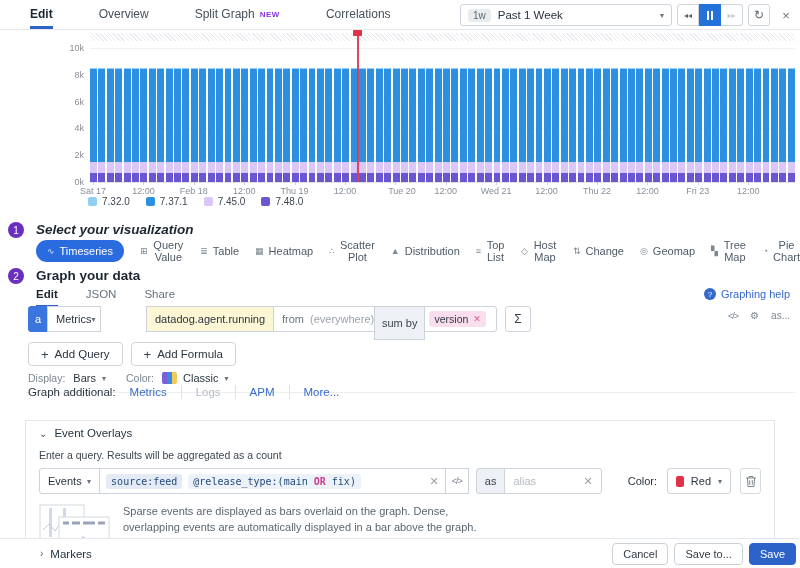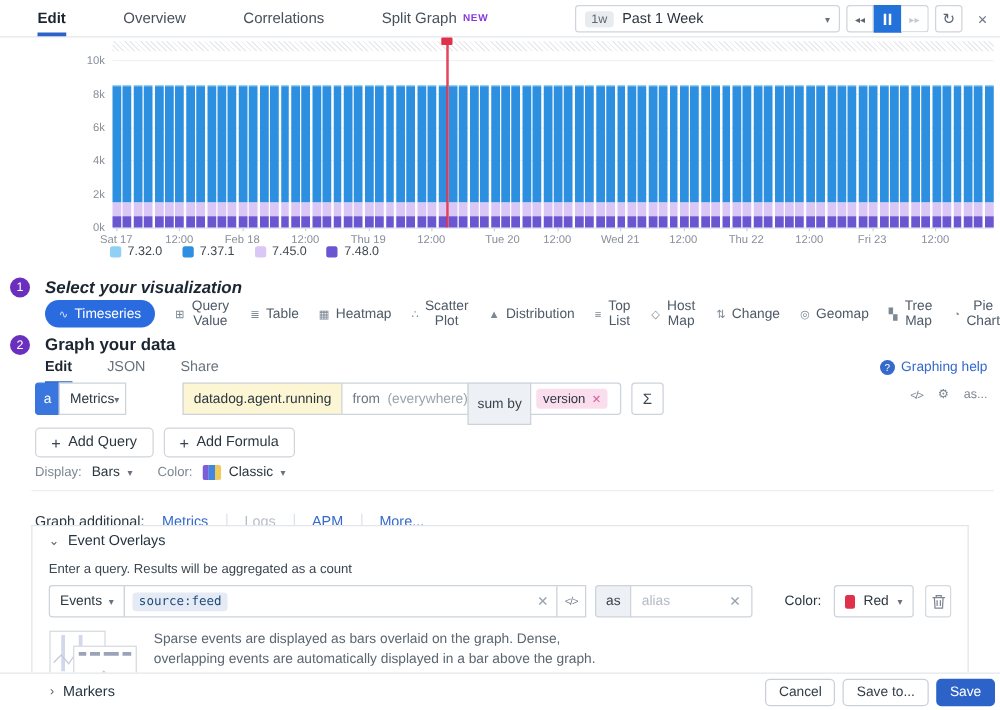--- a/index.html
+++ b/index.html
@@ -81,21 +81,21 @@
   .addbtn .plus { font-size:13px; color:#39434d; }
 
   .disprow { position:absolute; top:372px; left:28px; display:flex; gap:8px; align-items:center; font-size:11px; }
   .mutelab { color:#7c8690; font-size:10.5px; }
   .ddl { display:flex; gap:6px; align-items:center; color:#2b3640; cursor:pointer; }
   .palswatch { width:15px; height:12px; border-radius:2px; overflow:hidden; display:flex; }
   .palswatch i { flex:1; }
 
   .divider { position:absolute; top:392px; left:25px; right:5px; height:1px; background:#eceef1; }
 
-  .addlrow { position:absolute; top:411px; left:28px; display:flex; gap:14px; align-items:center; font-size:11.5px;justify-content:flex-end; }
+  .addlrow { position:absolute; top:385px; left:28px; display:flex; gap:14px; align-items:center; font-size:11.5px;justify-content:flex-end; }
   .addl-label { color:#2b3640; }
   .addl-link { color:#3569cb; cursor:pointer; }
   .addl-link.disabled { color:#b6bec6; cursor:default; }
   .vsep { width:1px; height:14px; background:#dde2e7; }
 
   
   .panel { position:absolute; top:420px; left:25px; width:750px; bottom:30px; border:1px solid #e2e6ea; border-bottom:none; background:#fff; }
   .panel-hdr { height:24px; display:flex; gap:7px; align-items:center; padding-left:13px; font-size:11.5px; color:#243442; }
   .chev { color:#56606b; font-size:10px; }
   .panel-body { padding:4px 13px 0 13px; }
@@ -130,25 +130,25 @@
 
   <header class="hdr">
     <nav class="hdr-tabs" id="hdr-tabs">
         <div class="htab active">
           <span>Edit</span>
         </div>
         <div class="htab">
           <span>Overview</span>
         </div>
         <div class="htab">
-          <span>Correlations</span>
-        </div>
-        <div class="htab">
           <span>Split Graph</span>
           <span class="badge-new">NEW</span>
+        </div>
+        <div class="htab">
+          <span>Correlations</span>
         </div>
       </nav>
     <div class="hdr-right">
       <div class="timebox">
         <span class="chip-1w">1w</span>
         <span class="timelabel">Past 1 Week</span>
         <span class="caret">▾</span>
       </div>
       <div style="display:flex;">
         <button class="ctl seggroup">
@@ -895,20 +895,21 @@
     </div>
     <div class="panel-body">
       <p class="hint">Enter a query. Results will be aggregated as a count</p>
       <div class="evrow">
         <div class="seg first" style="width:68px; justify-content:space-between;">
           <span>Events</span>
           <span class="caret">▾</span>
         </div>
         <div class="seg tokenfield">
           <span class="token">source:feed</span>
+          <span class="token t2"><span>@release_type:(main </span><span class="or">OR</span><span> fix)</span></span>
           <span class="fieldx">✕</span>
         </div>
         <div class="seg" style="padding:0 6px;">
           <span class="codeico" style="font-size:9px; color:#7d8793; letter-spacing:-1px;">&lt;/&gt;</span>
         </div>
         <div class="seg sumby" style="margin-left:7px; border-radius:3px 0 0 3px;">
           <span>as</span>
         </div>
         <div class="seg last asgroup" style="width:108px;">
           <input placeholder="alias" style="">

